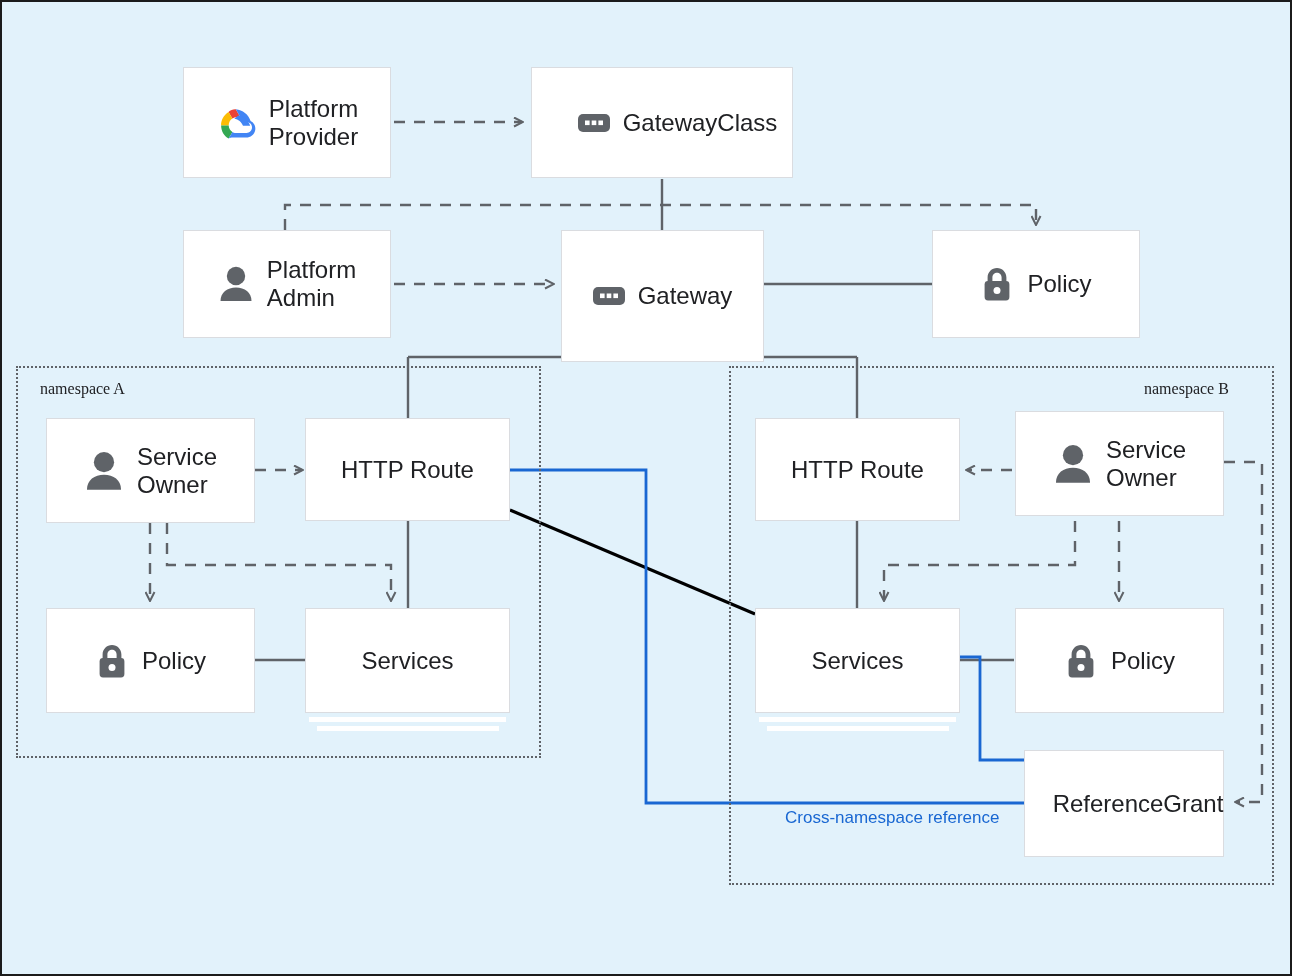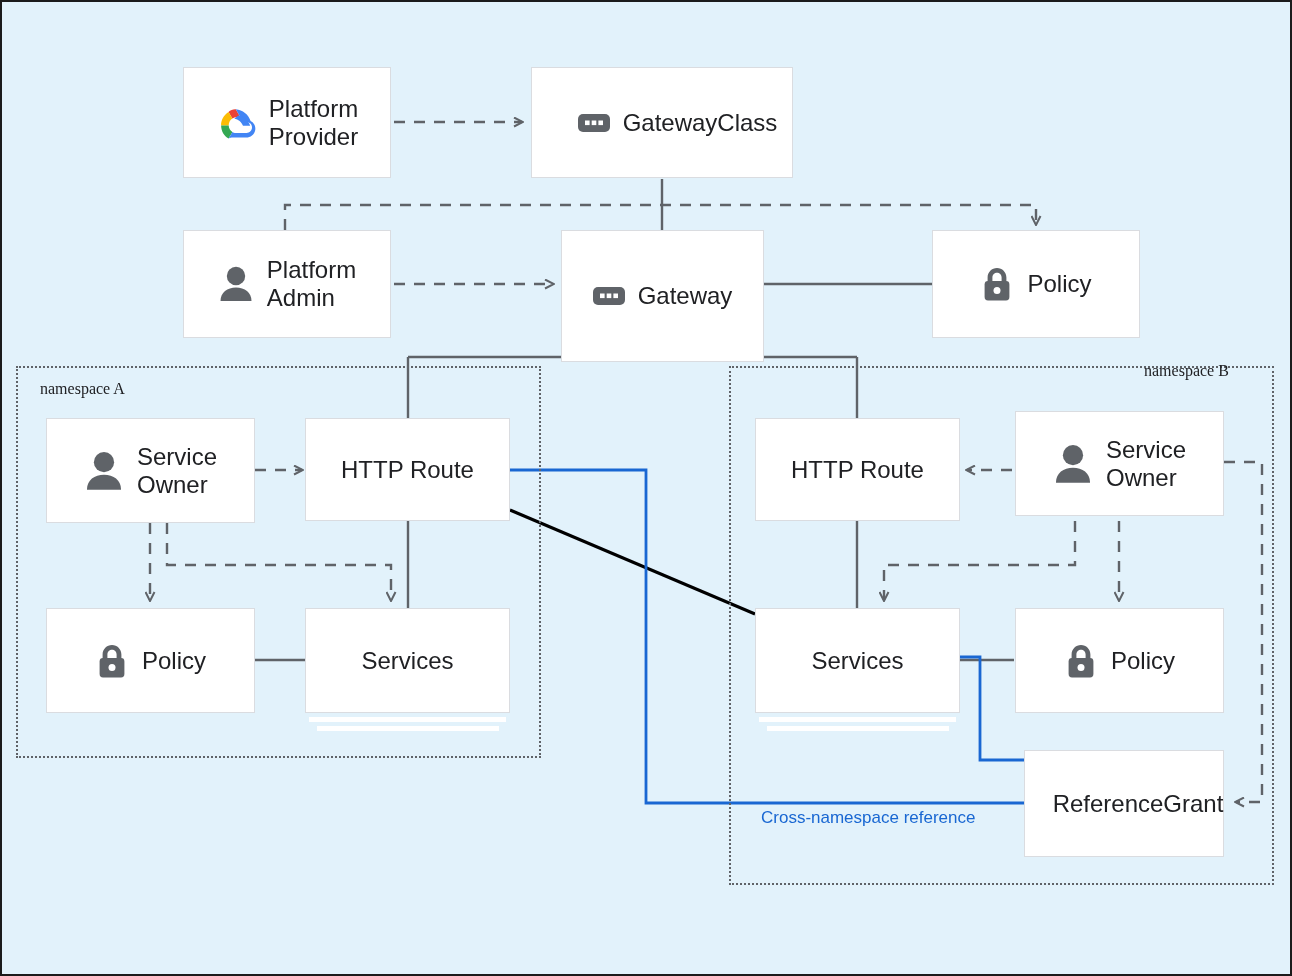--- a/index.html
+++ b/index.html
@@ -46,20 +46,21 @@
   .node.center .label{text-align:left;}
   .icon{flex:0 0 auto;display:block;}
   
   .stack{position:absolute;pointer-events:none;}
   .stack i{display:block;background:#ffffff;height:5px;margin:4px auto 0;}
   .xref-label{
     position:absolute;
     font-size:17px;
     color:#1967d2;
     white-space:nowrap;
+    margin-left:24px;
   }
 </style>
 </head>
 <body>
 
 <div id="canvas">
 
   <svg id="wires" viewBox="0 0 1292 976" xmlns="http://www.w3.org/2000/svg">
     <defs>
       <marker id="arrowGray" markerWidth="11" markerHeight="11" refX="9" refY="5.5" orient="auto" markerUnits="userSpaceOnUse">
@@ -120,21 +121,21 @@
     <g stroke="#1967d2" stroke-width="2.8" fill="none">
       <path d="M508,468 L644,468 L644,801 L1022,801"></path>
       <path d="M958,655 L978,655 L978,758 L1022,758"></path>
     </g>
   </svg>
 
   <div class="ns" style="left:14px;top:364px;width:525px;height:392px;"></div>
   <div class="ns-label" style="left:38px;top:378px;">namespace A</div>
 
   <div class="ns" style="left:727px;top:364px;width:545px;height:519px;"></div>
-  <div class="ns-label" style="left:1142px;top:360px;">namespace B</div>
+  <div class="ns-label" style="left:1142px;top:378px;">namespace B</div>
 
   <div class="node" style="left:181px;top:65px;width:208px;height:111px;">
     <svg class="icon" width="40" height="36" viewBox="0 0 40 36">
       <path d="M19.8 4.2 L25.4 13.9 C22.8 12.0 19.2 11.8 16.4 13.4 L12.5 6.9 C14.6 5.0 17.1 4.0 19.8 4.2 Z" fill="#ea4335"></path>
       <path d="M12.5 6.9 L16.4 13.4 C14.0 14.9 12.6 17.6 12.7 20.4 L5.1 20.4 C4.8 15.2 7.7 10.1 12.5 6.9 Z" fill="#fbbc04"></path>
       <path d="M5.1 20.4 L12.7 20.4 C12.8 23.1 14.2 25.6 16.5 27.0 L12.6 33.6 C8.0 30.8 5.2 26.0 5.1 20.4 Z" fill="#34a853"></path>
       <path d="M12.6 33.6 L16.5 27.0 C17.6 27.6 18.8 27.9 20.0 27.9 L30.6 27.9 C33.6 27.9 36.0 25.5 36.0 22.5 C36.0 19.5 33.6 17.1 30.6 17.1 L27.3 17.1 L25.4 13.9 L19.8 4.2 C26.7 4.8 32.5 9.5 34.6 16.0 C38.0 17.7 39.9 21.4 39.2 25.2 C38.4 29.5 34.5 32.6 30.1 32.6 L20.0 32.6 C17.4 32.6 14.9 32.0 12.6 33.6 Z" fill="#4285f4"></path>
       <path d="M20.0 17.0 C23.0 17.0 25.5 19.5 25.5 22.6 C25.5 25.6 23.0 28.0 20.0 28.0 C16.9 28.0 14.4 25.6 14.4 22.6 C14.4 19.5 16.9 17.0 20.0 17.0 Z" fill="#ffffff"></path>
       <path d="M22.3 10.5 C27.9 11.4 32.4 15.4 34.2 20.7 L27.0 20.7 C25.6 17.0 22.3 14.3 18.3 13.7 Z" fill="#4285f4"></path>
     </svg>

